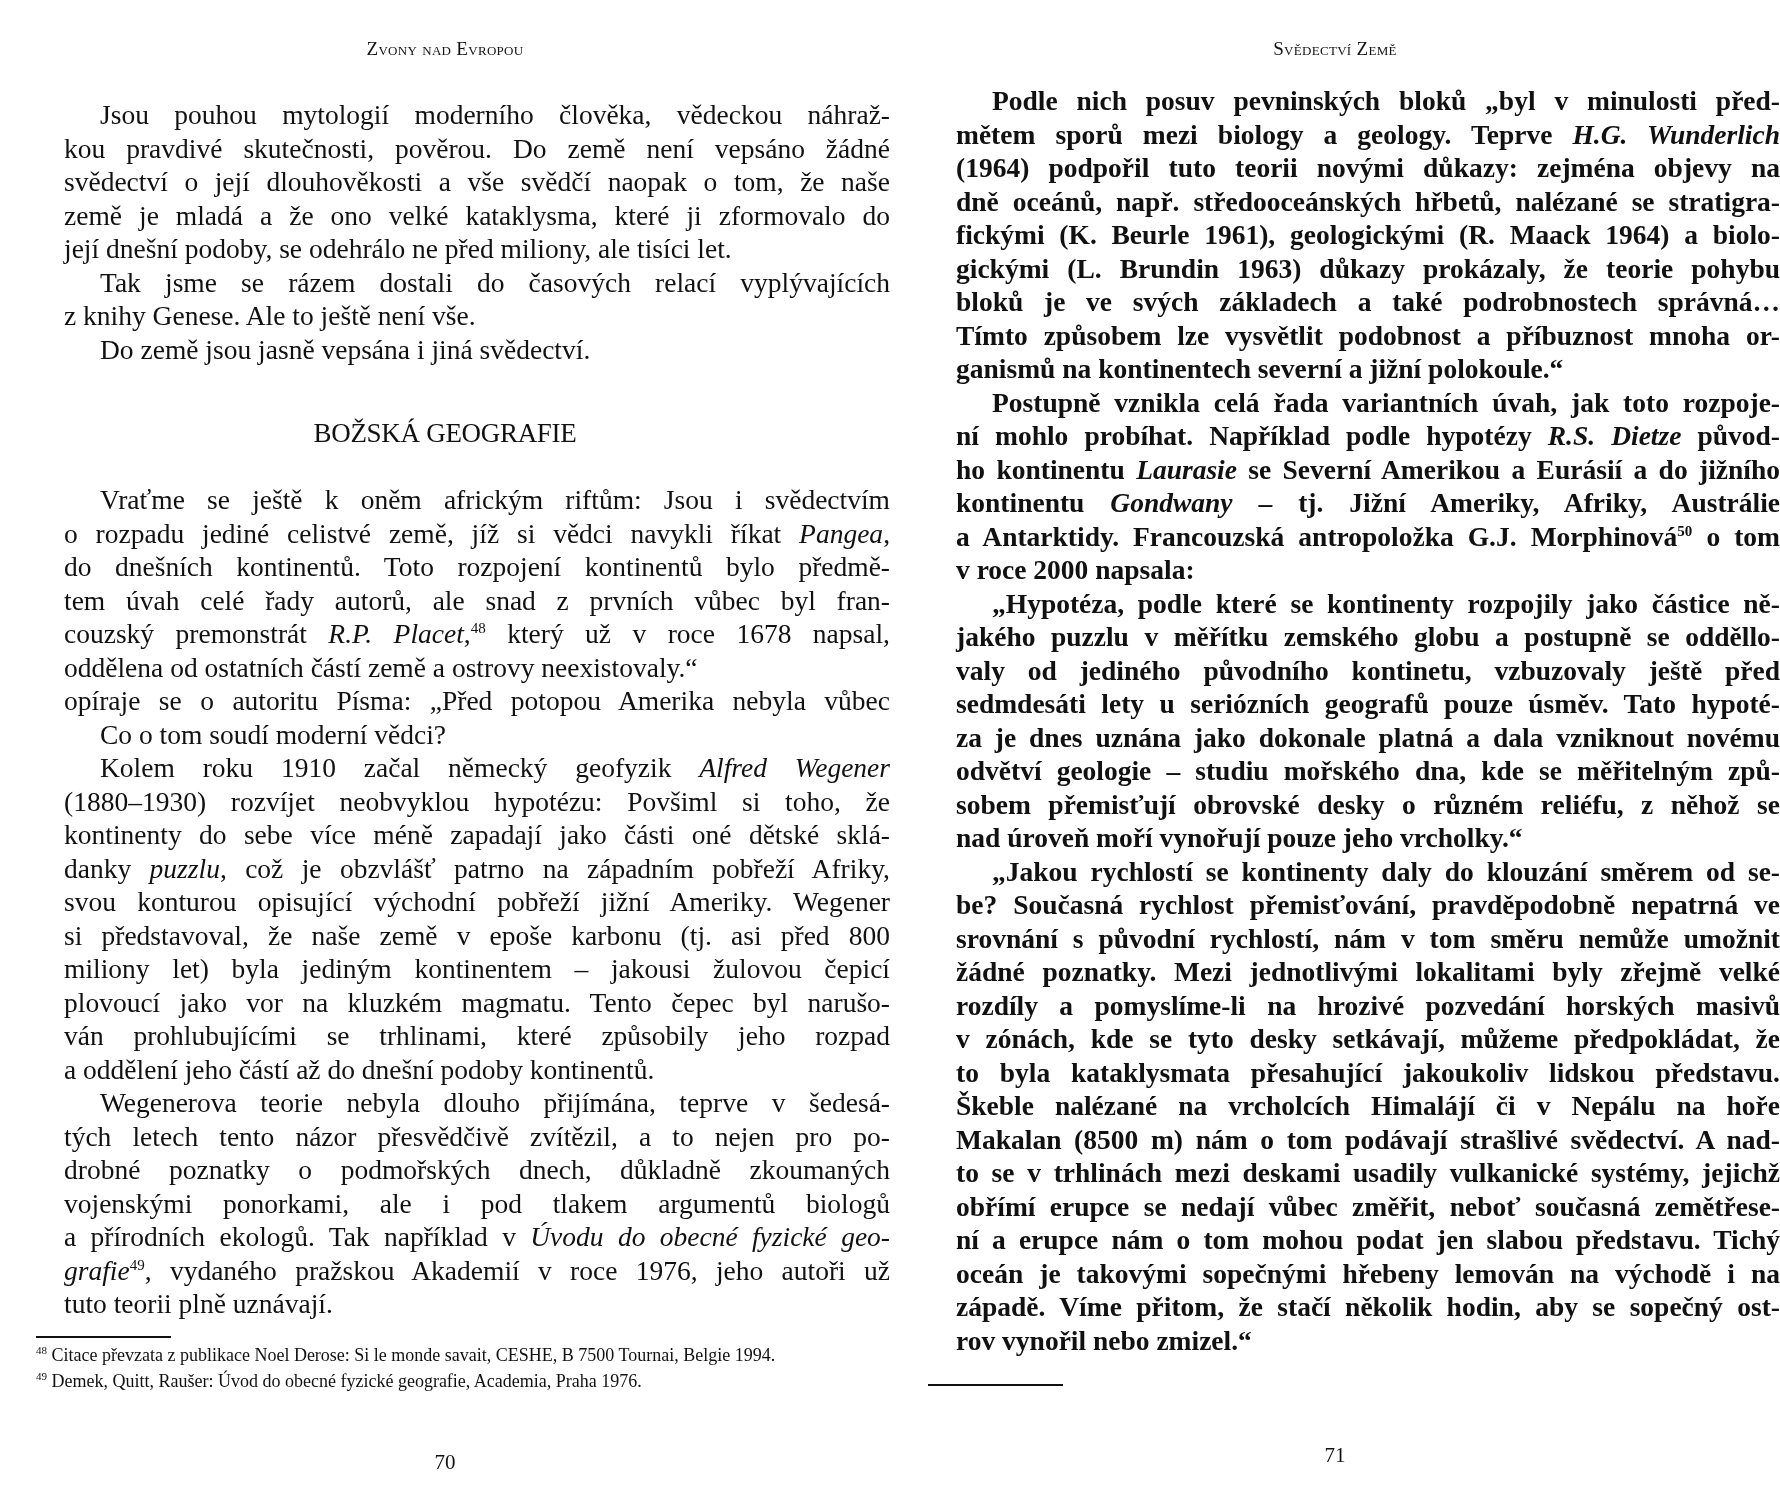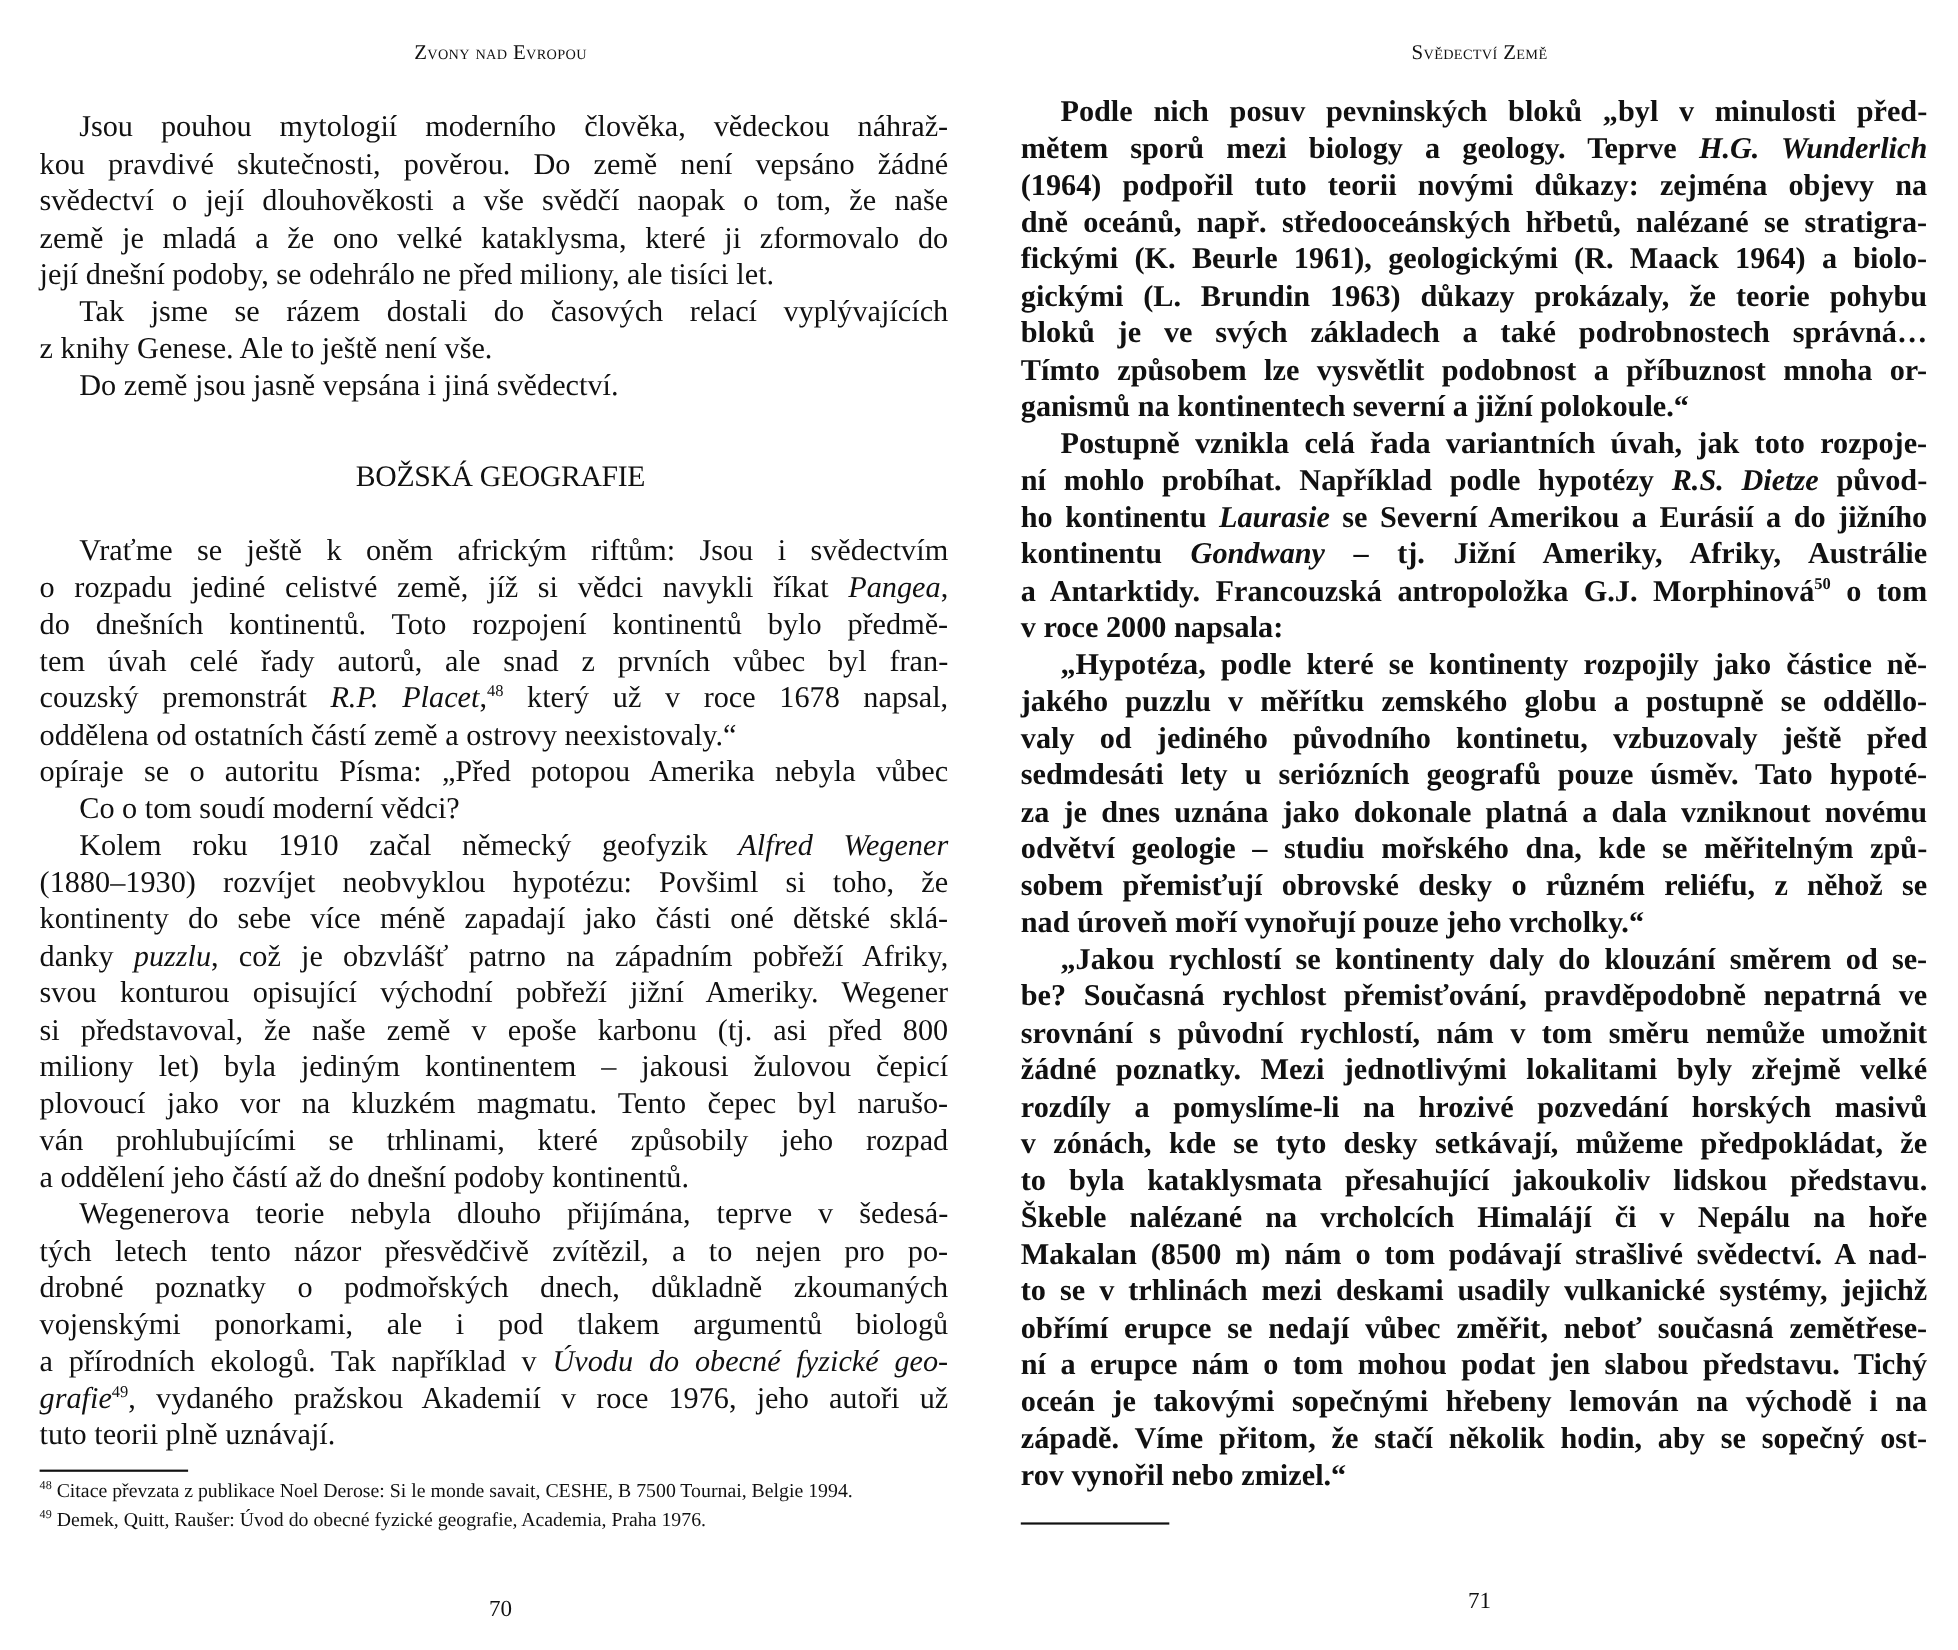--- a/index.html
+++ b/index.html
@@ -1,27 +1,27 @@
 <!DOCTYPE html>
 <html><head>
 <meta charset="utf-8">
 <style>
   html, body { margin:0; padding:0; }
   body {
     width:1780px; height:1500px; background:#ffffff; position:relative; overflow:hidden;
     font-family:"Liberation Serif", "DejaVu Serif", serif; color:#111;
   }
-  .page { position:absolute; top:0; height:1500px;padding-left:20px; }
+  .page { position:absolute; top:0; height:1500px; }
   .page.left { left:0; width:890px; }
   .page.right { left:890px; width:890px; }
   .running-head {
     position:absolute; top:38px; left:0; width:100%; text-align:center;
     font-size:19px; font-variant:small-caps; letter-spacing:0.3px;
   }
-  .body-text { position:absolute; font-size:27.5px; line-height:33.5px; }
+  .body-text { position:absolute; font-size:27.5px; line-height:33.5px;margin-left:28px; }
   .left .body-text { left:36px; width:826px; }
   .right .body-text { left:38px; width:824px; }
   .line { display:block; text-align:justify; text-align-last:justify; white-space:nowrap; height:33.5px; overflow:visible; }
   .line.last { text-align-last:left; }
   .line.indent { text-indent:36px; }
   sup { font-size:15px; line-height:0; vertical-align:super; }
   i { font-style:italic; }
   .section-heading {
     position:absolute; left:0; width:100%; text-align:center; font-size:27px; letter-spacing:-0.3px;
   }

